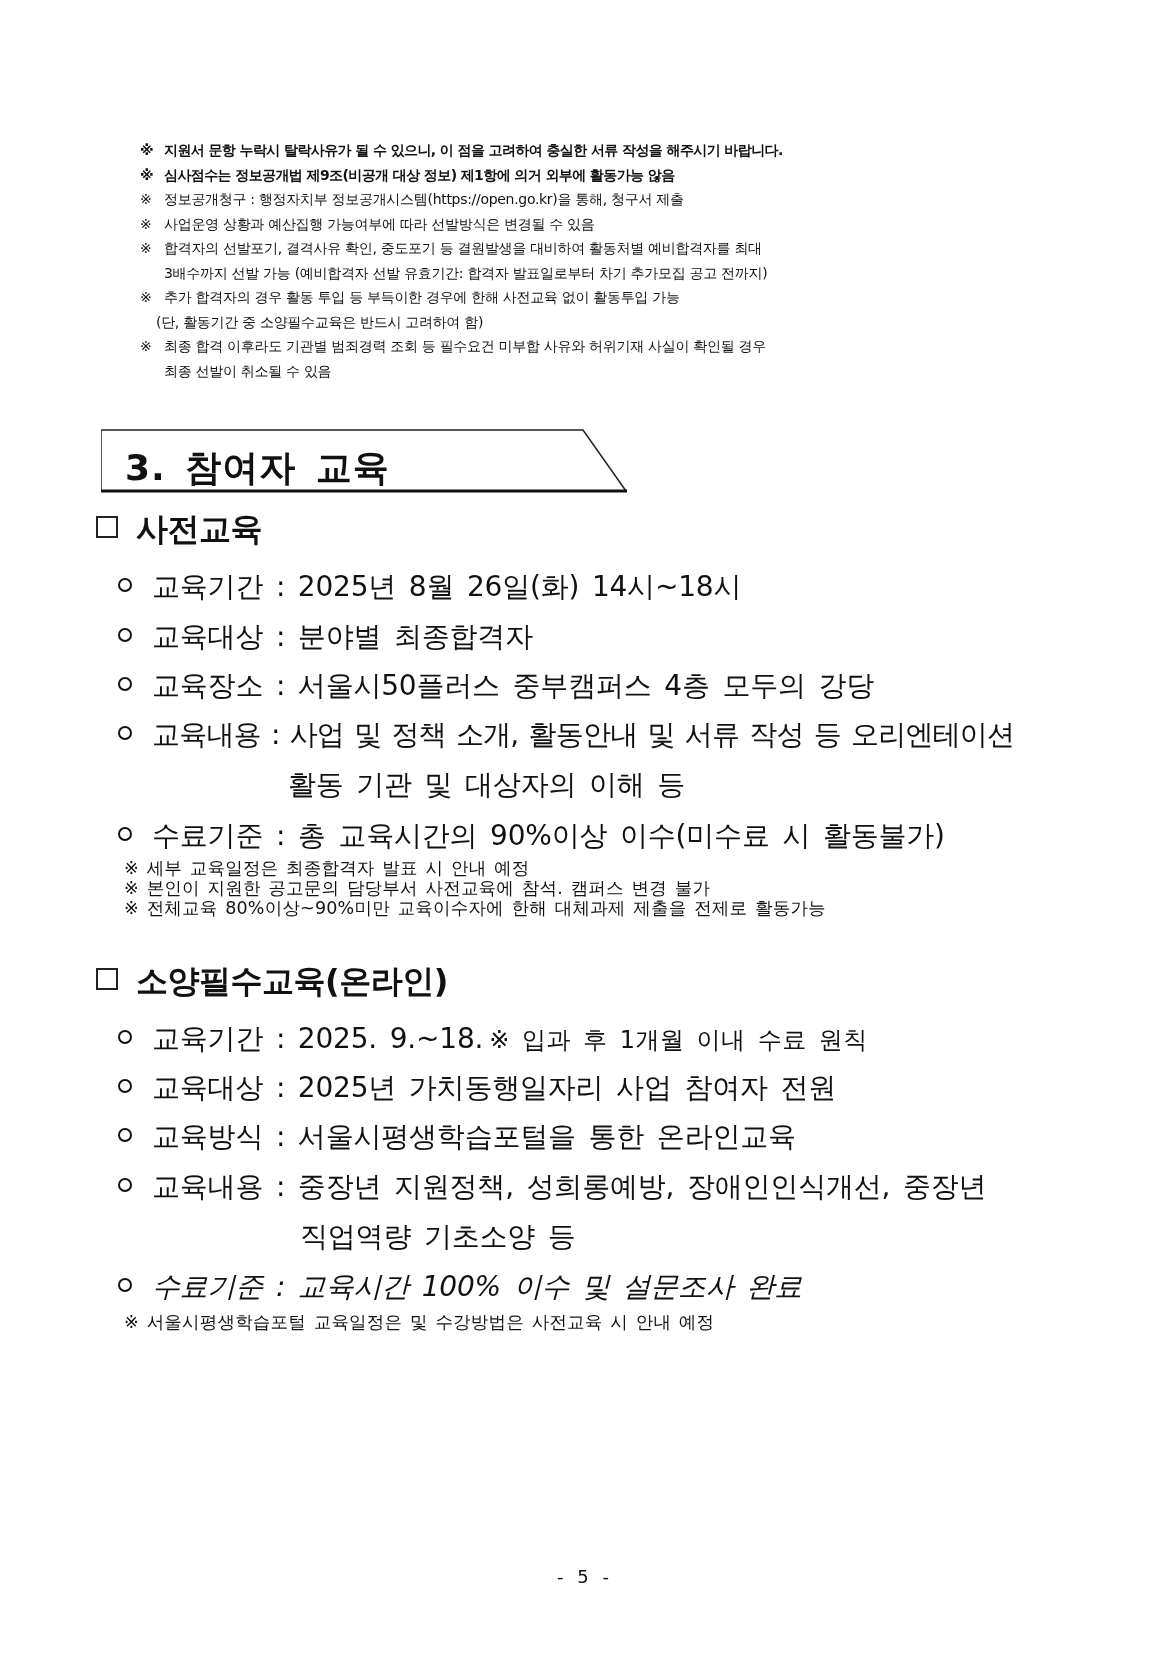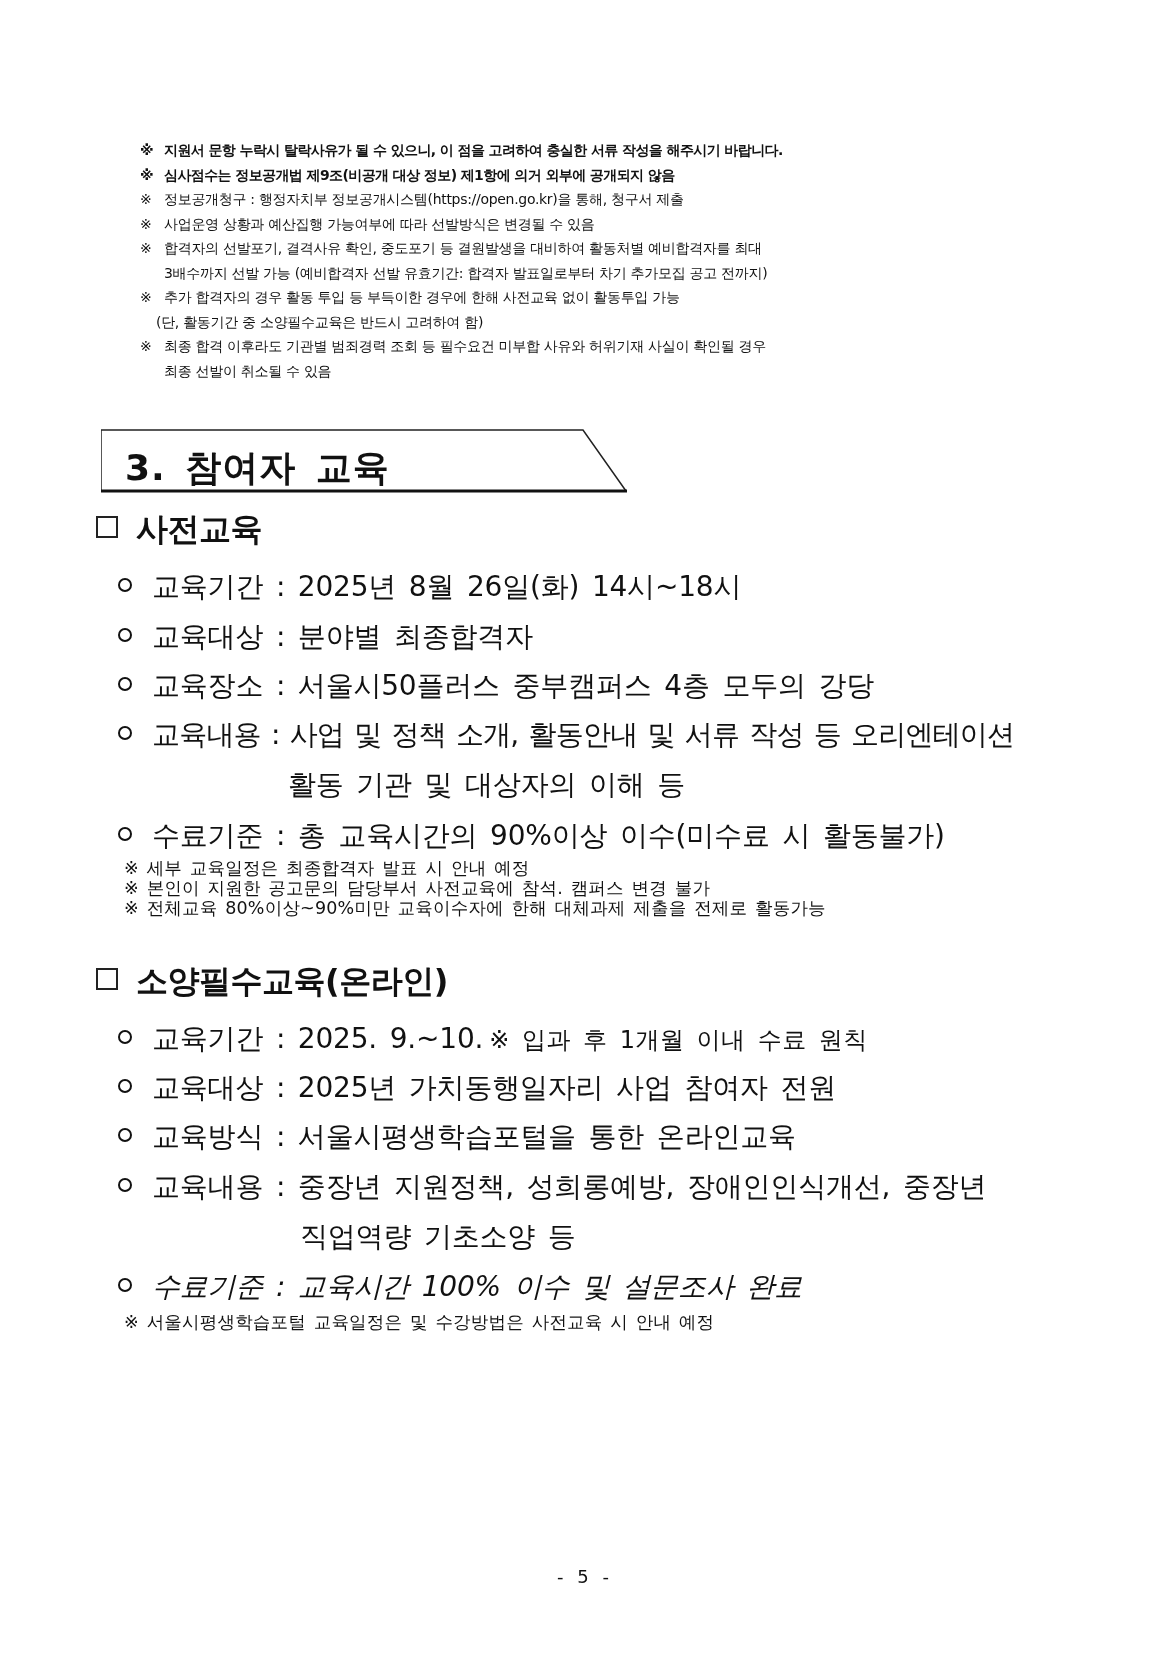--- a/index.html
+++ b/index.html
@@ -33,21 +33,21 @@
 
   .page-num { position: absolute; left: 0; width: 1170px; top: 1566px; text-align: center; font-size: 18px; letter-spacing: 4px; }
 </style>
 </head>
 <body>
 
 <div class="page">
 
   <div class="notes">
     <div class="note bold"><span class="mark">※</span><span>지원서 문항 누락시 탈락사유가 될 수 있으니, 이 점을 고려하여 충실한 서류 작성을 해주시기 바랍니다.</span></div>
-    <div class="note bold"><span class="mark">※</span><span>심사점수는 정보공개법 제9조(비공개 대상 정보) 제1항에 의거 외부에 공개되지 않음</span></div>
+    <div class="note bold"><span class="mark">※</span><span>심사점수는 정보공개법 제9조(비공개 대상 정보) 제1항에 의거 외부에 활동가능 않음</span></div>
     <div class="note"><span class="mark">※</span><span>정보공개청구 : 행정자치부 정보공개시스템(https://open.go.kr)을 통해, 청구서 제출</span></div>
     <div class="note"><span class="mark">※</span><span>사업운영 상황과 예산집행 가능여부에 따라 선발방식은 변경될 수 있음</span></div>
     <div class="note"><span class="mark">※</span><span>합격자의 선발포기, 결격사유 확인, 중도포기 등 결원발생을 대비하여 활동처별 예비합격자를 최대</span></div>
     <div class="note cont">3배수까지 선발 가능 (예비합격자 선발 유효기간: 합격자 발표일로부터 차기 추가모집 공고 전까지)</div>
     <div class="note"><span class="mark">※</span><span>추가 합격자의 경우 활동 투입 등 부득이한 경우에 한해 사전교육 없이 활동투입 가능</span></div>
     <div class="note cont2">(단, 활동기간 중 소양필수교육은 반드시 고려하여 함)</div>
     <div class="note"><span class="mark">※</span><span>최종 합격 이후라도 기관별 범죄경력 조회 등 필수요건 미부합 사유와 허위기재 사실이 확인될 경우</span></div>
     <div class="note cont">최종 선발이 취소될 수 있음</div>
   </div>
 
@@ -82,21 +82,21 @@
 
   <div class="snote" style="top:858px;">※ 세부 교육일정은 최종합격자 발표 시 안내 예정</div>
   <div class="snote" style="top:878px;">※ 본인이 지원한 공고문의 담당부서 사전교육에 참석. 캠퍼스 변경 불가</div>
   <div class="snote" style="top:898px;">※ 전체교육 80%이상~90%미만 교육이수자에 한해 대체과제 제출을 전제로 활동가능</div>
 
   <div class="sub" style="top:960px;">
     <span class="box"></span><span>소양필수교육(온라인)</span>
   </div>
 
   <div class="item" style="top:1020px;">
-    <span class="bullet"></span><span>교육기간</span><span> : </span><span>2025. 9.~10.</span><span class="inline-note">※ 입과 후 1개월 이내 수료 원칙</span>
+    <span class="bullet"></span><span>교육기간</span><span> : </span><span>2025. 9.~18.</span><span class="inline-note">※ 입과 후 1개월 이내 수료 원칙</span>
   </div>
   <div class="item" style="top:1069px;">
     <span class="bullet"></span><span>교육대상</span><span> : </span><span>2025년 가치동행일자리 사업 참여자 전원</span>
   </div>
   <div class="item" style="top:1118px;">
     <span class="bullet"></span><span>교육방식</span><span> : </span><span>서울시평생학습포털을 통한 온라인교육</span>
   </div>
   <div class="item" style="top:1168px;">
     <span class="bullet"></span><span>교육내용</span><span> : </span><span>중장년 지원정책, 성희롱예방, 장애인인식개선, 중장년</span>
   </div>

